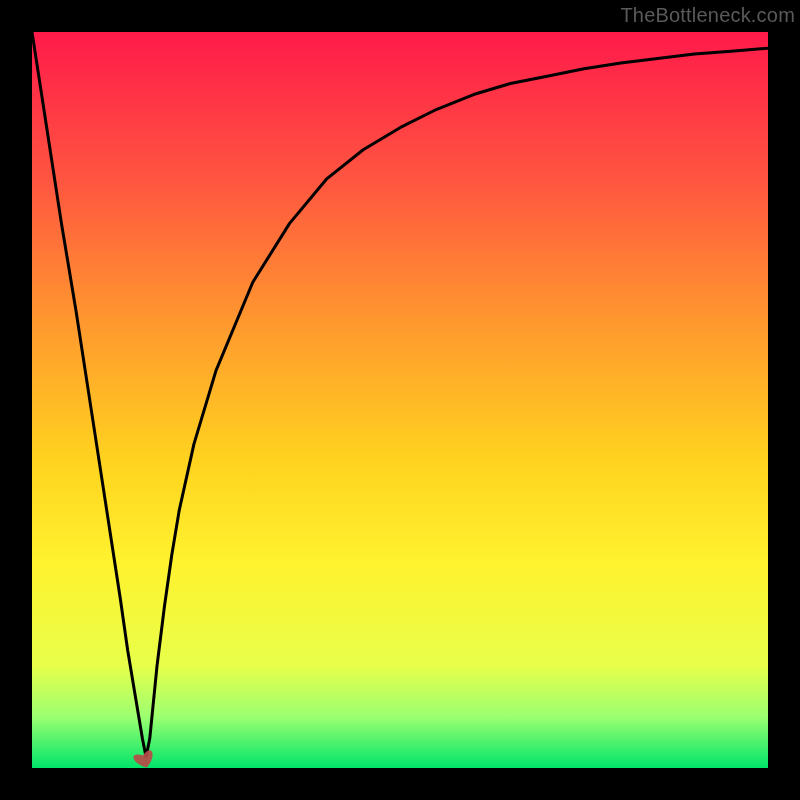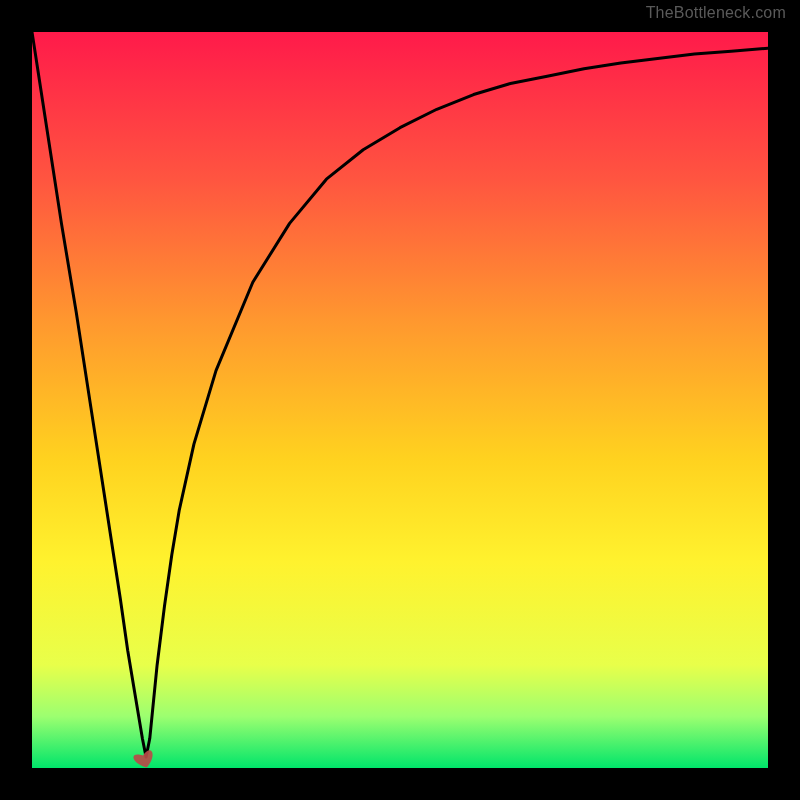--- a/index.html
+++ b/index.html
@@ -21,22 +21,22 @@
     position: absolute;
     left: 32px;
     top: 32px;
     width: 736px;
     height: 736px;
     
   }
   .watermark {
     position: absolute;
     top: 4px;
-    right: 14px;
-    font-size: 16px;
+    right: 5px;
+    font-size: 20px;
     font-weight: 500;
     color: #5a5a5a;
     letter-spacing: 0.2px;
   }
 </style>
 </head>
 <body>
 
 <div class="outer">
 

